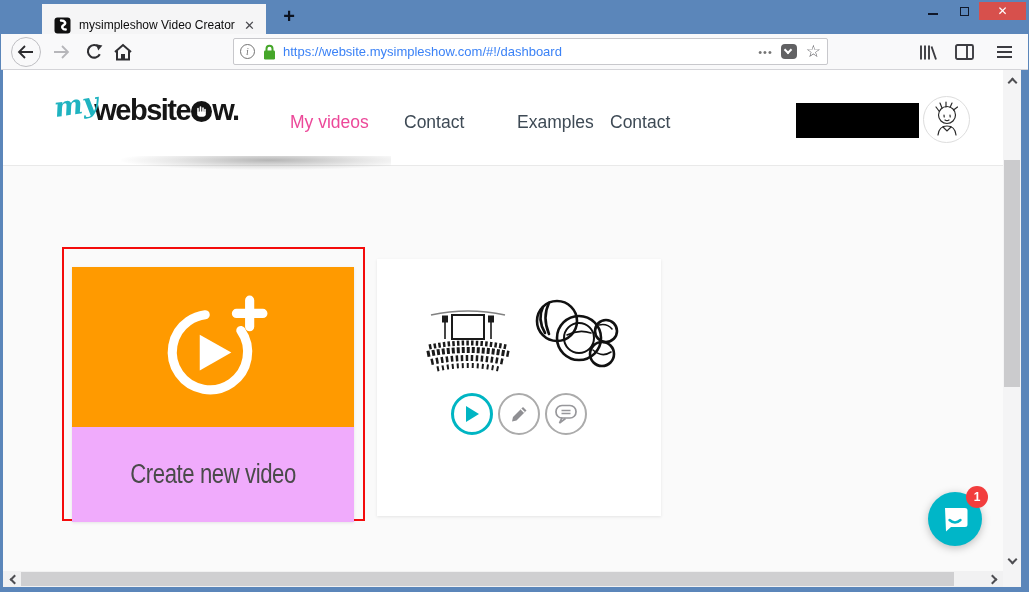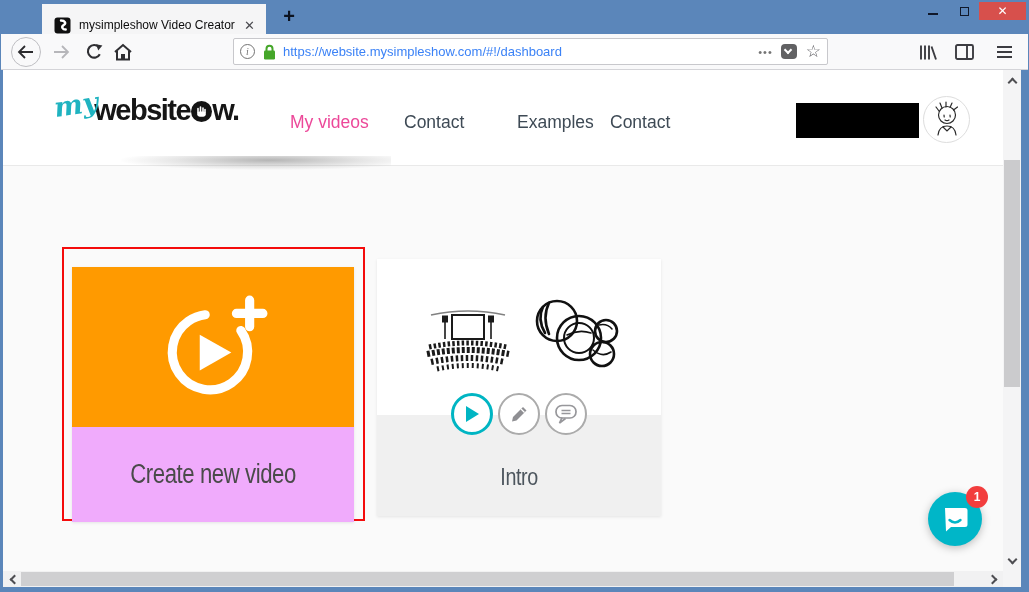--- a/index.html
+++ b/index.html
@@ -274,23 +274,20 @@
               <circle cx="50" cy="43" r="22"></circle>
               <circle cx="50" cy="43" r="15" stroke-width="2"></circle>
               <path d="M38 40 q12 -6 24 -2" stroke-width="1.6"></path>
               <circle cx="77" cy="36" r="11"></circle>
               <path d="M70 30 q8 -2 13 4" stroke-width="1.6"></path>
               <circle cx="73" cy="59" r="12"></circle>
               <path d="M64 55 q9 8 18 2" stroke-width="1.6"></path>
             </g>
           </svg>
         </div>
-        <div class="video-label-area">
-          <span class="video-title condensed">Intro</span>
-        </div>
         <div class="card-actions">
           <div class="action-btn play-btn">
             <svg width="16" height="18" viewBox="0 0 16 18">
                 <polygon points="2,1 2,17 15,9" fill="#00b5c3"></polygon>
               </svg>
           </div>
           <div class="action-btn gray-btn">
             <svg width="22" height="22" viewBox="0 0 22 22">
               <path d="M4 18.5 l1-4.5 10-10 3.5 3.5 -10 10 z" fill="#8f8f93"></path>
               <path d="M13 6 l3.5 3.5" stroke="#fff" stroke-width="1.3"></path>

